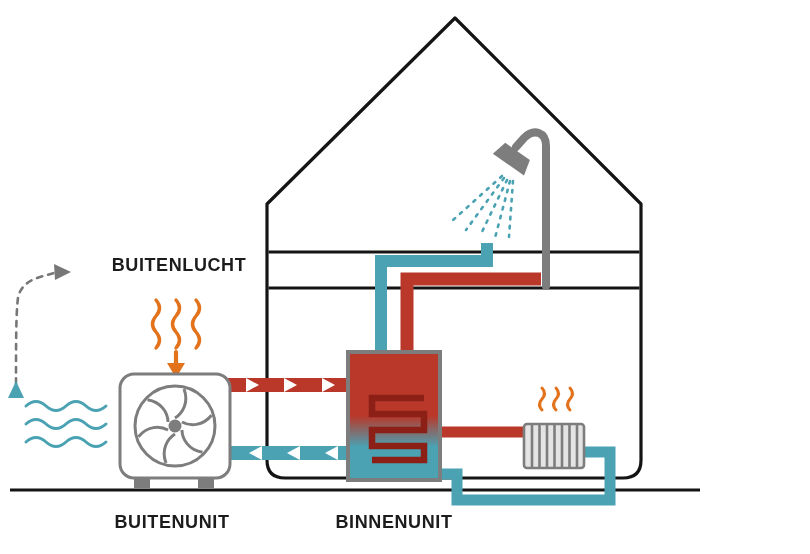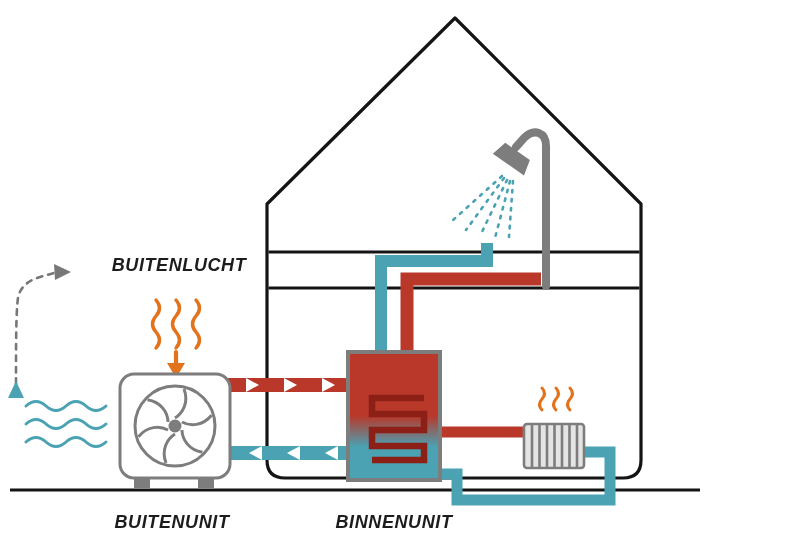--- a/index.html
+++ b/index.html
@@ -1,17 +1,17 @@
 <!DOCTYPE html>
 <html style="--hot: #b9382a; --cold: #4aa2b3; --heat: #e2731c; --unit_gray: #7d7d7d; --exhaust_gray: #777777; --coil: #8c1f16; --outline: #141414; --label_text: #1c1c1c; --flow_arrows: #ffffff; --background: #ffffff;"><head>
 <meta charset="utf-8">
 <style>
   html,body{margin:0;padding:0;background:#ffffff;}
   .stage{position:relative;width:788px;height:554px;background:var(--background,#fff);
-         font-family:"Liberation Sans",sans-serif;overflow:hidden;font-style:italic;}
+         font-family:"Liberation Sans",sans-serif;overflow:hidden;}
   svg{display:block;}
   .outline{stroke:var(--outline);stroke-width:3.2;fill:none;stroke-linejoin:round;}
   .floorline{stroke:var(--outline);stroke-width:3;fill:none;}
   .groundline{stroke:var(--outline);stroke-width:3.2;fill:none;}
   .pipe-hot{stroke:var(--hot);fill:none;}
   .pipe-cold{stroke:var(--cold);fill:none;}
   .pipe-gray{stroke:var(--unit_gray);fill:none;}
   .unit-stroke{stroke:var(--unit_gray);fill:#ffffff;}
   .unit-fill-gray{fill:var(--unit_gray);}
   .heat{stroke:var(--heat);fill:none;stroke-width:3.4;stroke-linecap:round;}

